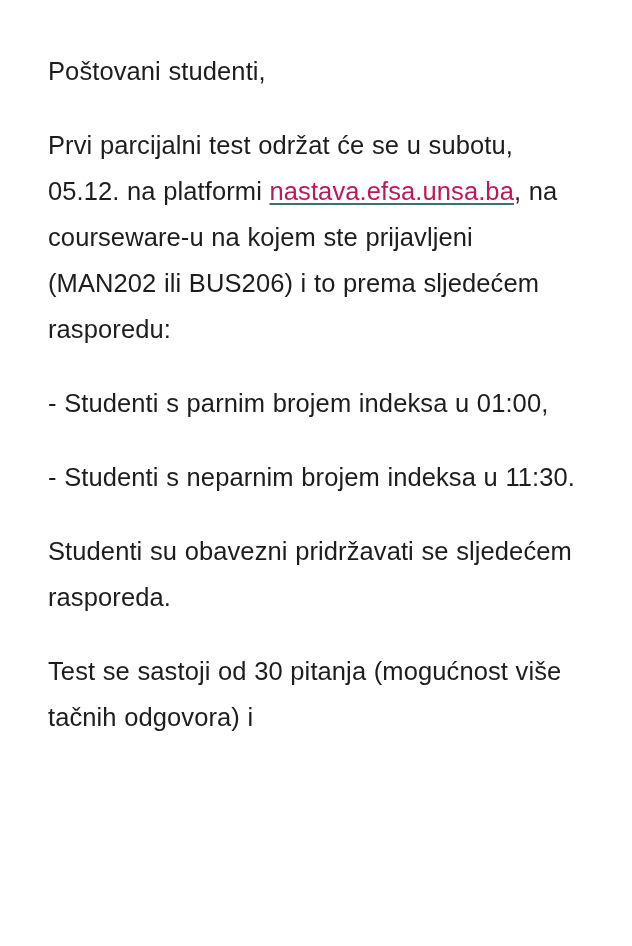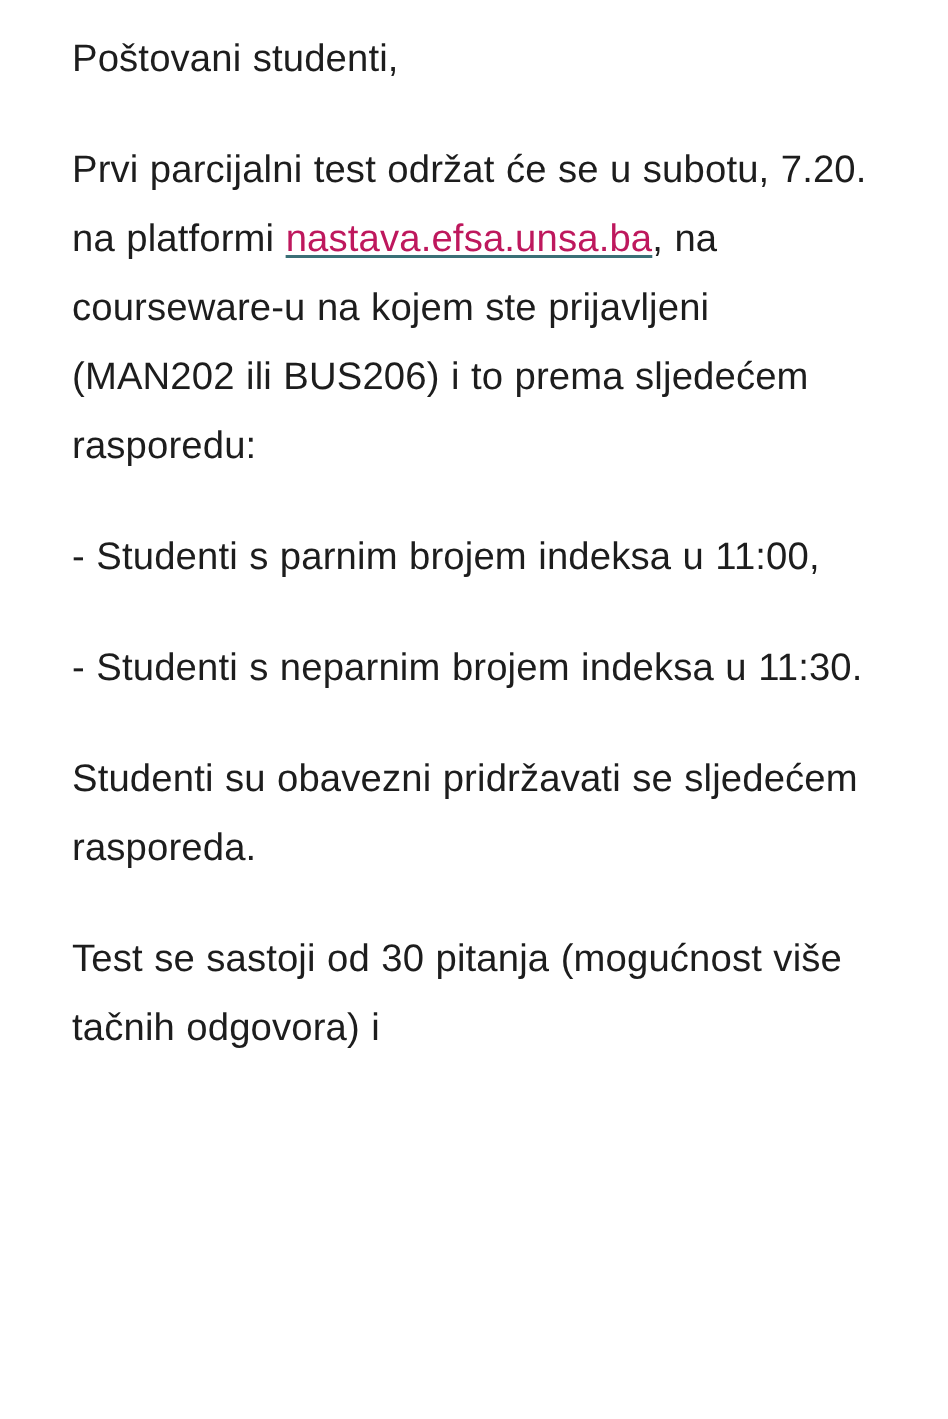--- a/index.html
+++ b/index.html
@@ -12,21 +12,21 @@
     height: 946px;
     overflow: hidden;
     font-family: "Liberation Sans", sans-serif;
   }
   .page {
     position: relative;
     width: 632px;
     height: 946px;
     background: #ffffff;
     box-sizing: border-box;
-    padding: 16px 44px 0 48px;
+    padding: 48px 44px 0 48px;
   }
   .para {
     font-size: 25.5px;
     line-height: 46px;
     color: #1d1d1d;
     margin: 0 0 28px 0;
     letter-spacing: 0.1px;
     word-spacing: 0.4px;
   }
   .para.tight {
@@ -51,25 +51,25 @@
 </head>
 <body>
 
 <div class="page">
 
   <p class="para">
     <span>Poštovani studenti,</span>
   </p>
 
   <p class="para">
-    <span>Prvi parcijalni test održat će se u subotu, 7.20. na platformi </span><a class="link">nastava.efsa.unsa.ba</a><span>, na courseware-u na kojem ste prijavljeni (MAN202 ili BUS206) i to prema sljedećem rasporedu:</span>
+    <span>Prvi parcijalni test održat će se u subotu, 05.12. na platformi </span><a class="link">nastava.efsa.unsa.ba</a><span>, na courseware-u na kojem ste prijavljeni (MAN202 ili BUS206) i to prema sljedećem rasporedu:</span>
   </p>
 
   <p class="para">
-    <span>- Studenti s parnim brojem indeksa u 11:00,</span>
+    <span>- Studenti s parnim brojem indeksa u 01:00,</span>
   </p>
 
   <p class="para">
     <span>- Studenti s neparnim brojem indeksa u 11:30.</span>
   </p>
 
   <p class="para">
     <span>Studenti su obavezni pridržavati se sljedećem rasporeda.</span>
   </p>
 

